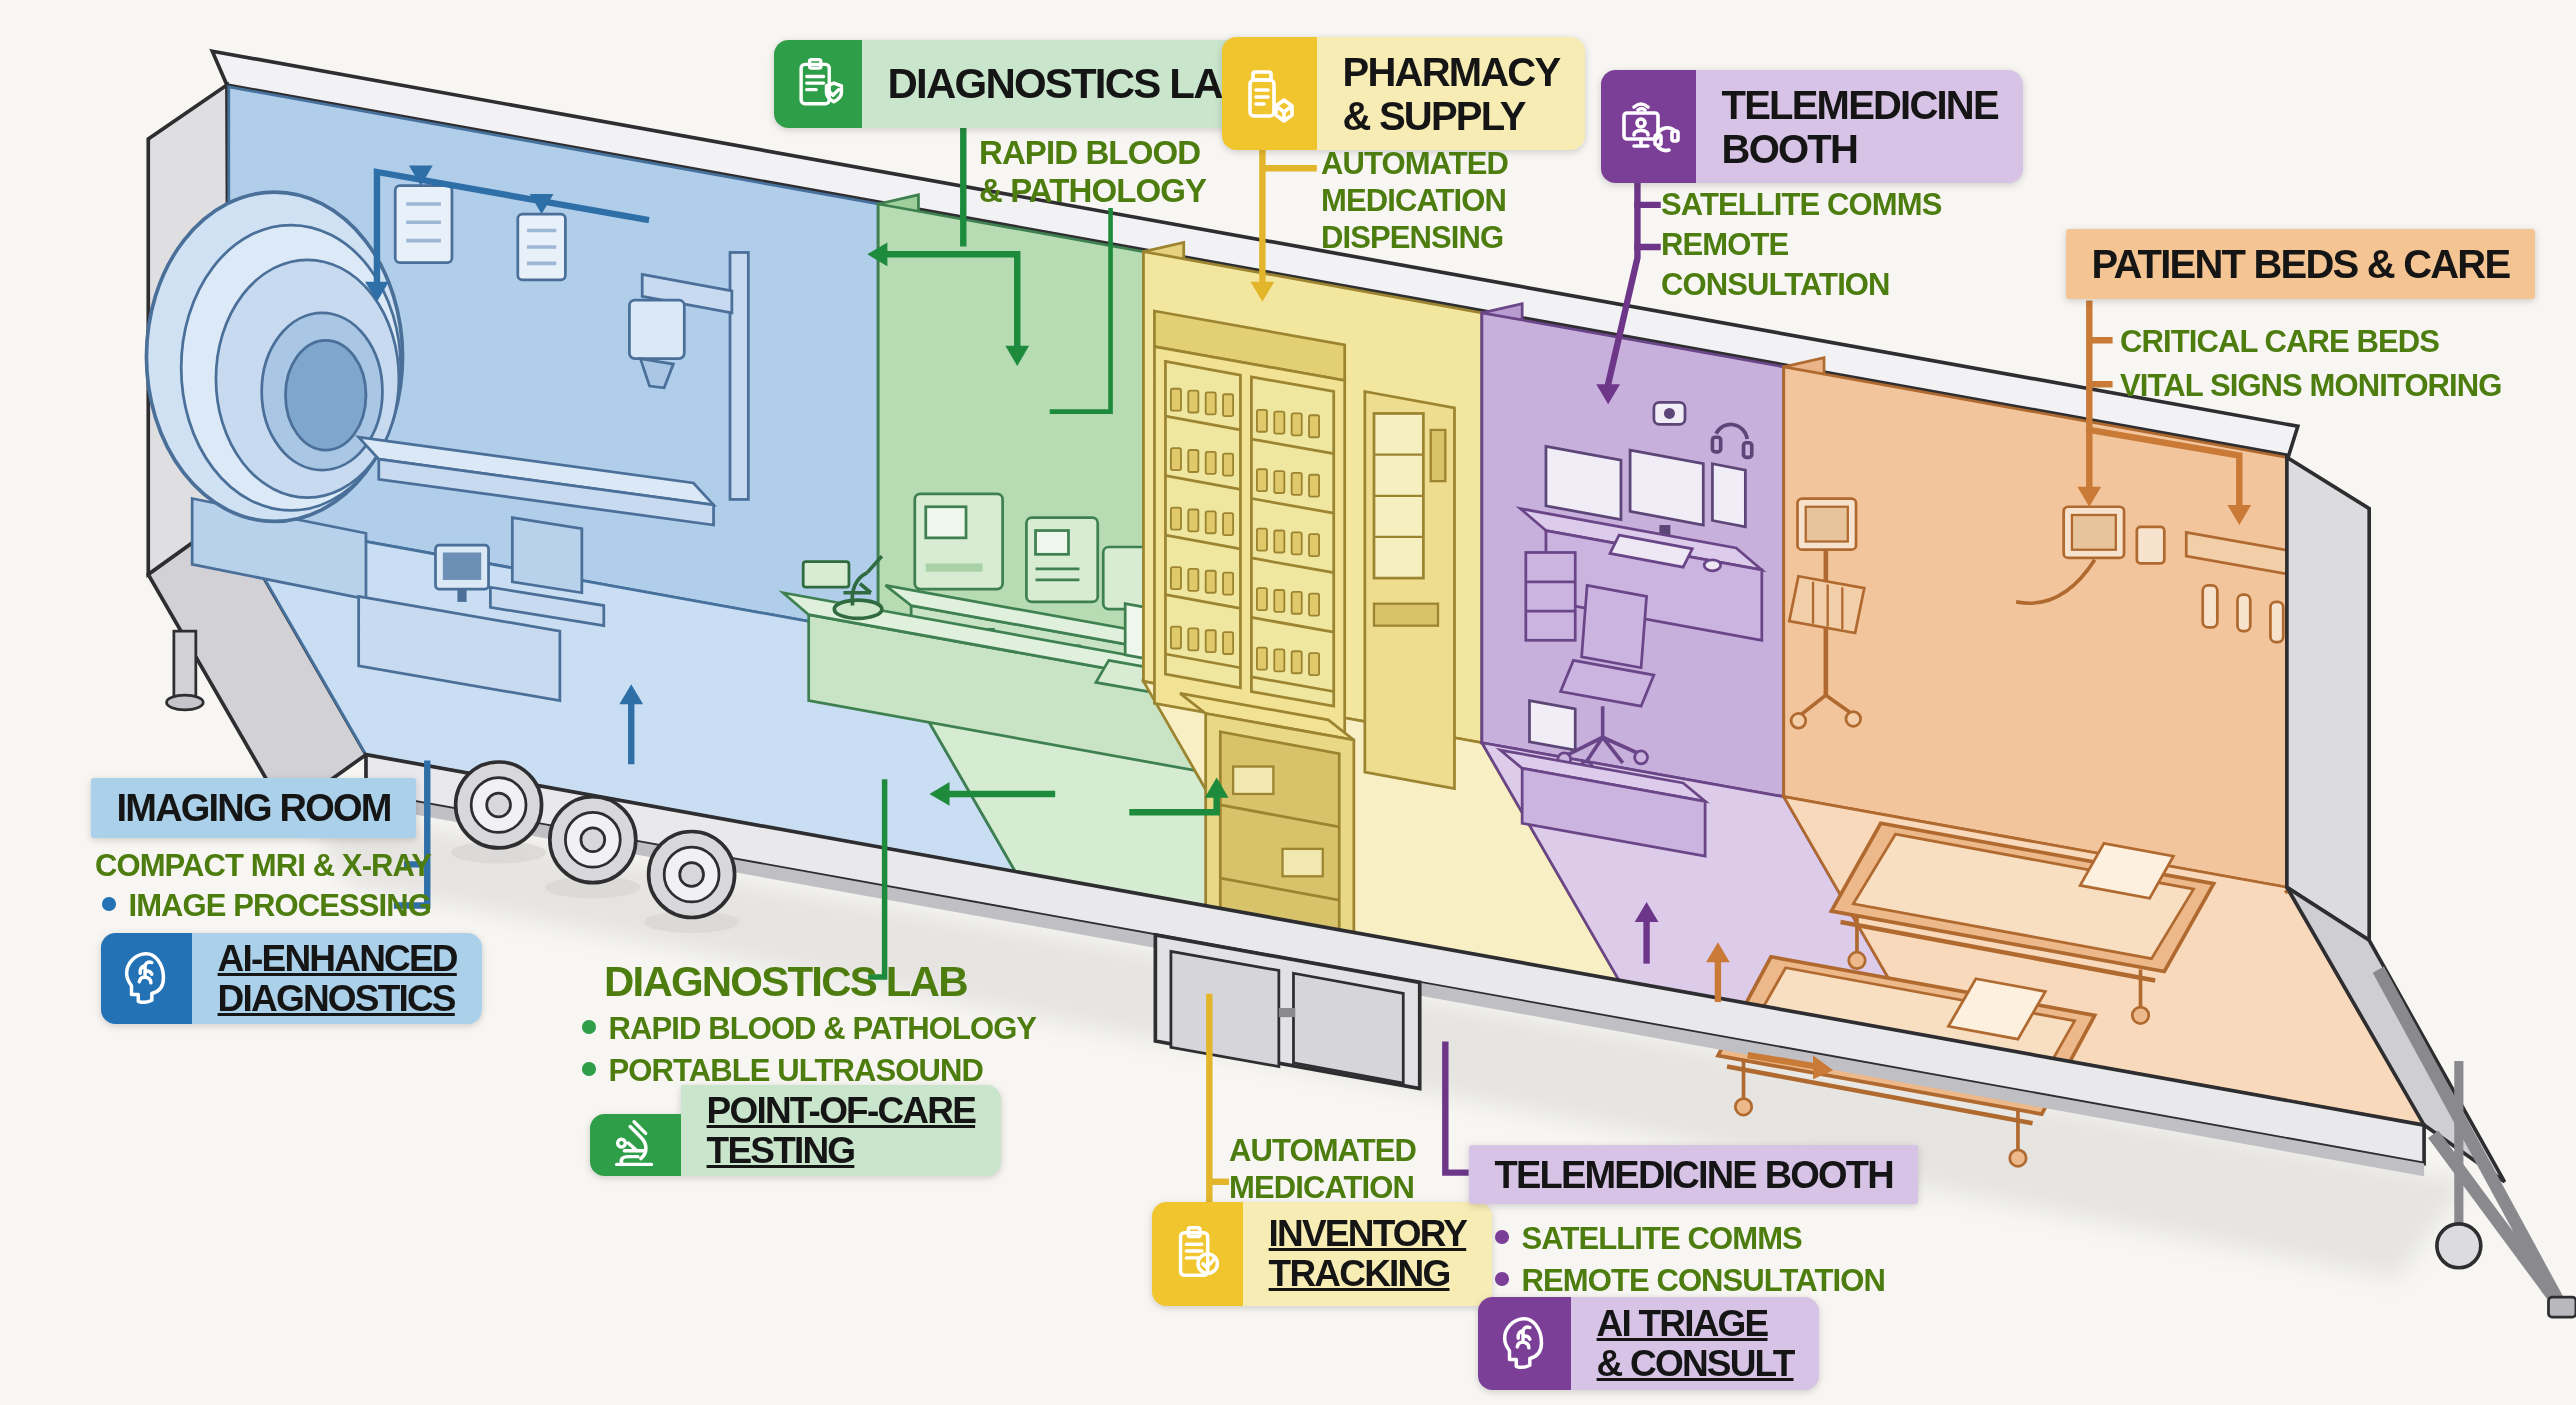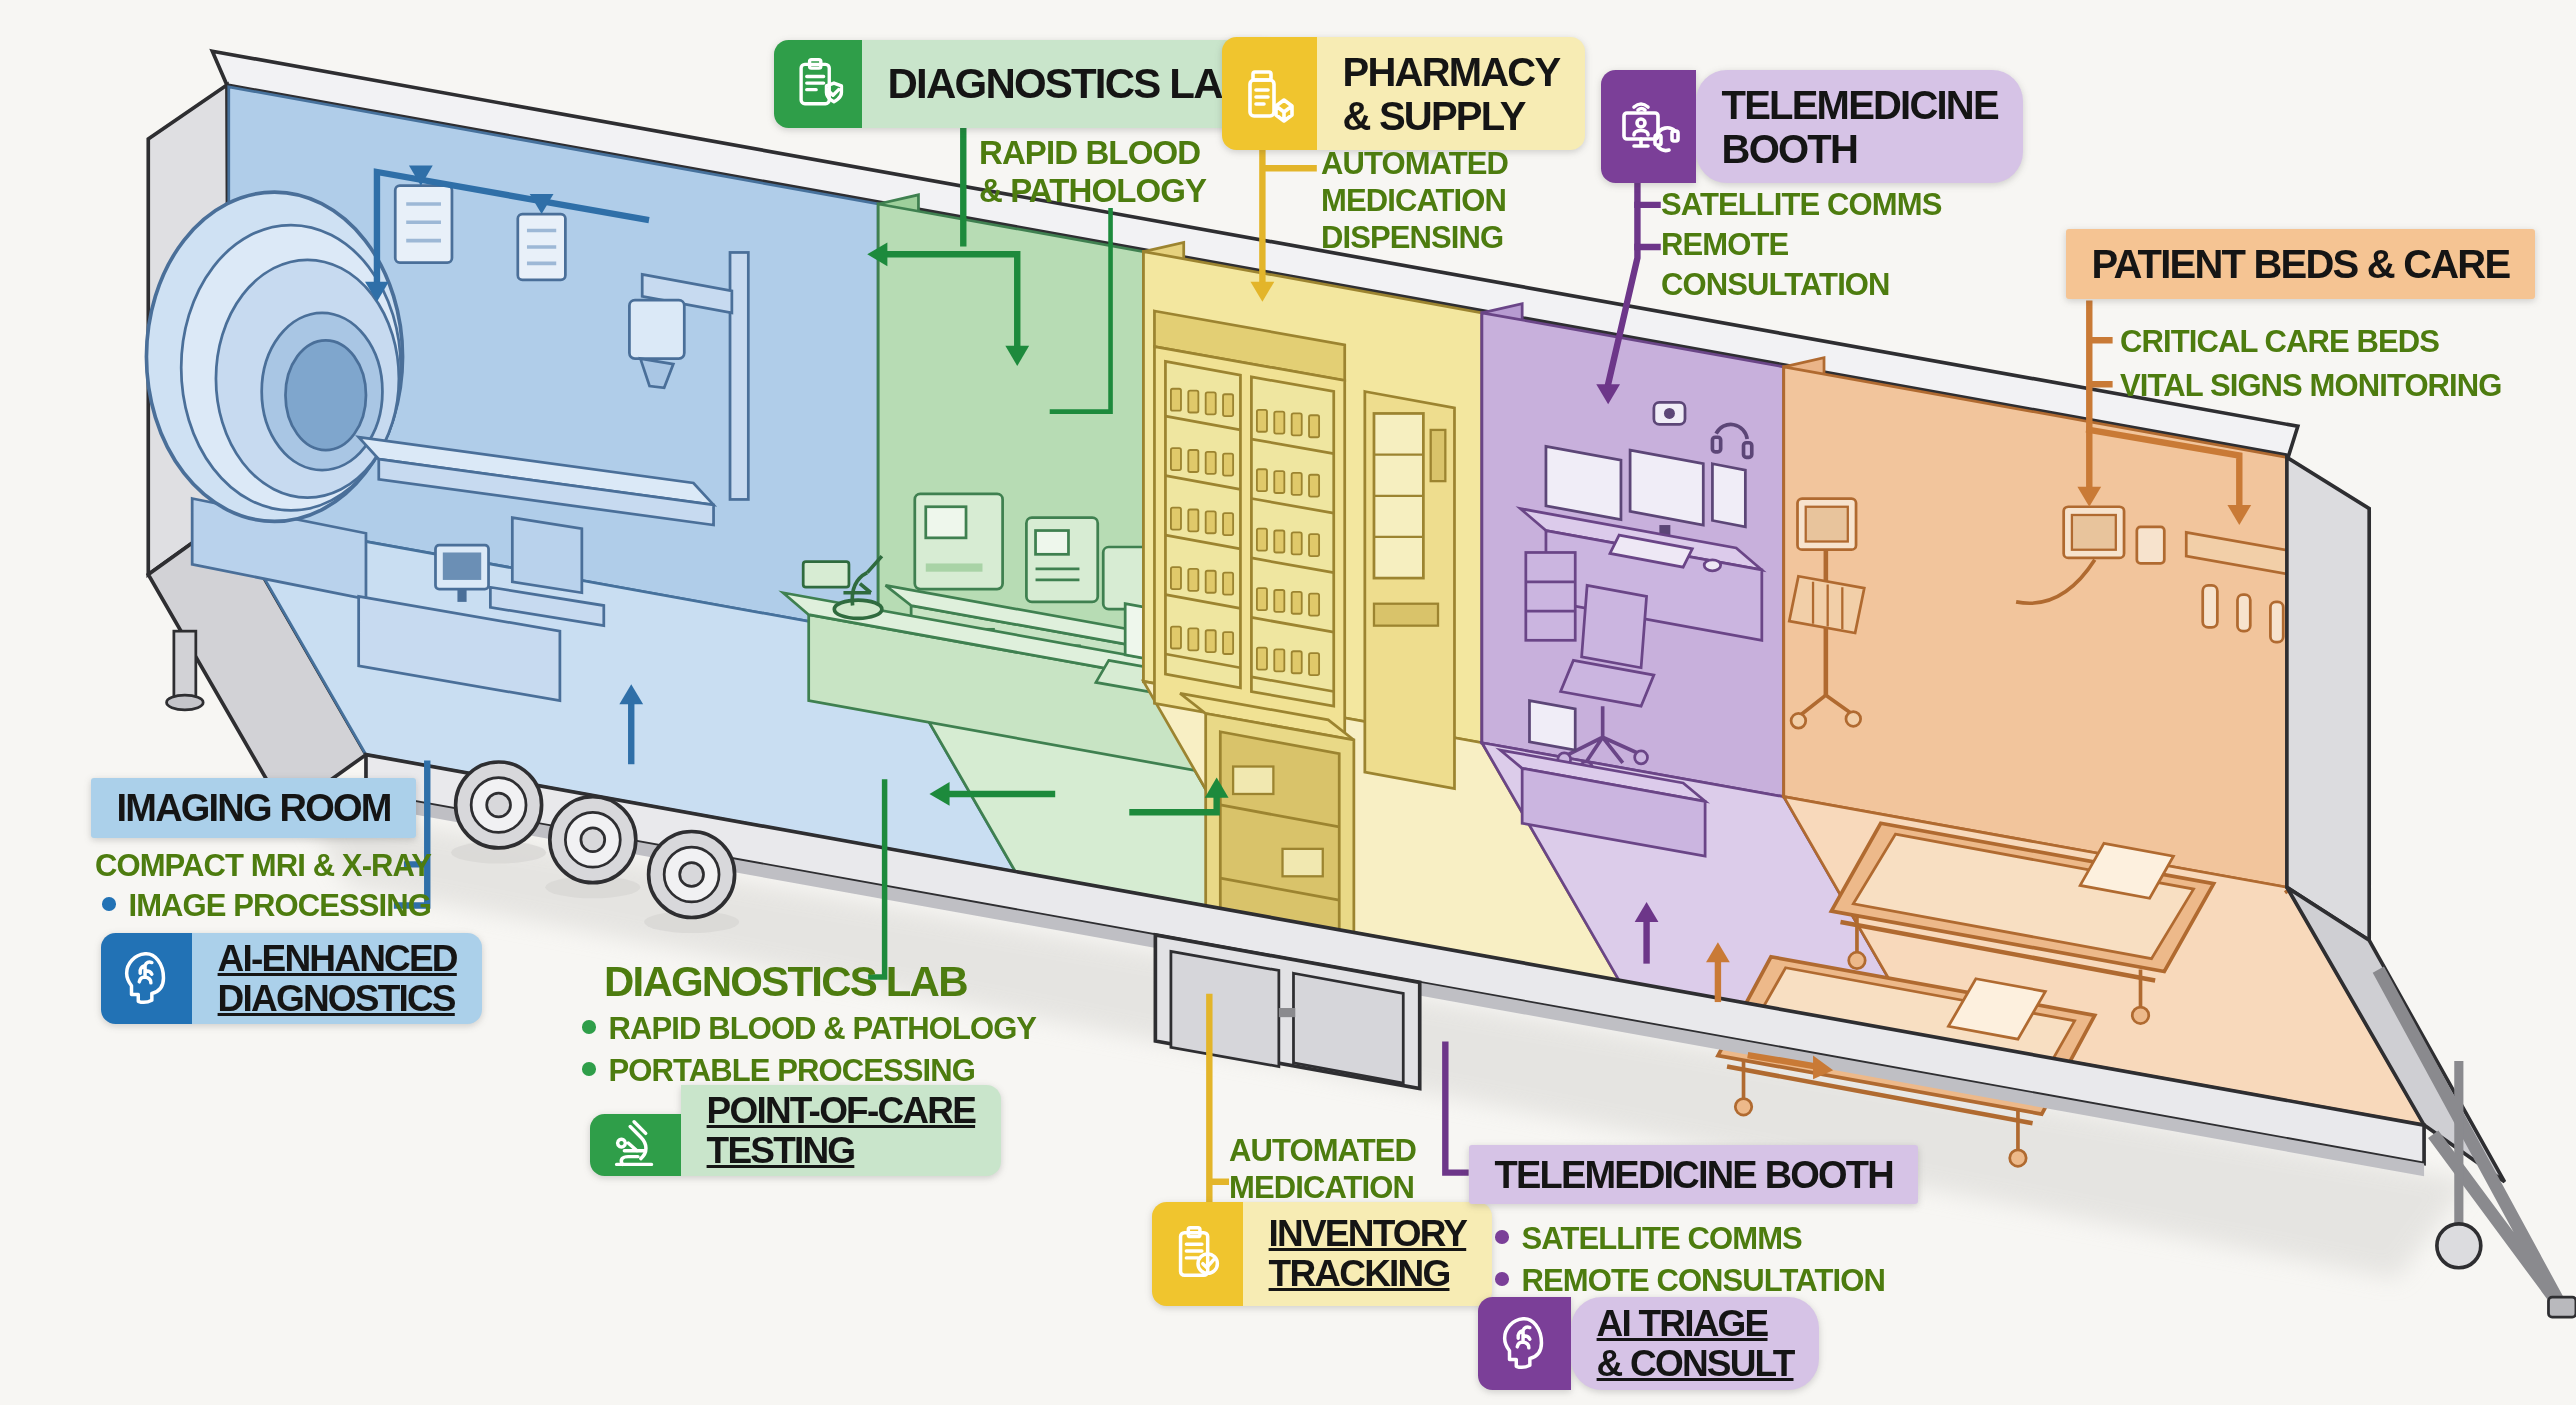--- a/index.html
+++ b/index.html
@@ -22,21 +22,21 @@
             font-weight:bold;letter-spacing:-1.8px;color:#151515;white-space:nowrap;}
   .pill.noicon .pill-txt{border-radius:3px;}
   .t46 .pill-txt{font-size:42px;line-height:46px;}
   .t44 .pill-txt{font-size:40px;line-height:44px;}
   .t42 .pill-txt{font-size:38px;line-height:42px;}
   .t40 .pill-txt{font-size:37px;line-height:40px;text-decoration:underline;}
 
   .bg-imaging{background:var(--imaging_light);}  .ac-imaging{background:var(--imaging_accent);}
   .bg-lab{background:var(--lab_light);}          .ac-lab{background:var(--lab_accent);}
   .bg-pharm{background:var(--pharmacy_light);}   .ac-pharm{background:var(--pharmacy_accent);}
-  .bg-tele{background:var(--telemed_light);border-radius:31px;}     .ac-tele{background:var(--telemed_accent);}
+  .bg-tele{background:var(--telemed_light);}     .ac-tele{background:var(--telemed_accent);}
   .bg-beds{background:var(--beds_light);}
 
   
   .feat{position:absolute;font-weight:bold;font-size:31px;line-height:38px;
         letter-spacing:-0.9px;color:#4d7c0f;white-space:nowrap;}
   .feat.big{font-size:42px;line-height:46px;letter-spacing:-1.8px;}
   .feat .ln{display:block;}
   .dot{display:inline-block;width:13.7px;height:13.7px;border-radius:50%;
        margin-right:12.8px;vertical-align:5.5px;}
   .dot-lab{background:var(--lab_accent);}
@@ -505,21 +505,21 @@
     <span>AI-ENHANCED</span>
     <span>DIAGNOSTICS</span>
   </div>
 </div>
 
 <div class="feat big" style="left:604px;top:959px;">
   <span>DIAGNOSTICS LAB</span>
 </div>
 <div class="feat" style="left:582px;top:1008px;line-height:42px;">
   <span class="ln"><span class="dot dot-lab"></span><span>RAPID BLOOD &amp; PATHOLOGY</span></span>
-  <span class="ln"><span class="dot dot-lab"></span><span>PORTABLE PROCESSING</span></span>
+  <span class="ln"><span class="dot dot-lab"></span><span>PORTABLE ULTRASOUND</span></span>
 </div>
 
 <div class="pill t40" style="left:590px;top:1085px;height:91px;align-items:flex-end;">
   <div class="icon-sq ac-lab" style="width:91px;">
     <svg viewBox="0 0 64 64" width="62" height="62">
       <path d="M30,8 l12,12 M26,13 l11,11 M37,24 c7,7 7,16 0,22"></path>
       <path d="M24,30 l9,8 M20,38 h20 M21,30 a4,4 0 1 0 0,0.1"></path>
       <path d="M12,52 h36 M18,52 c-3,-5 0,-8 6,-8 h10"></path>
     </svg>
   </div>

